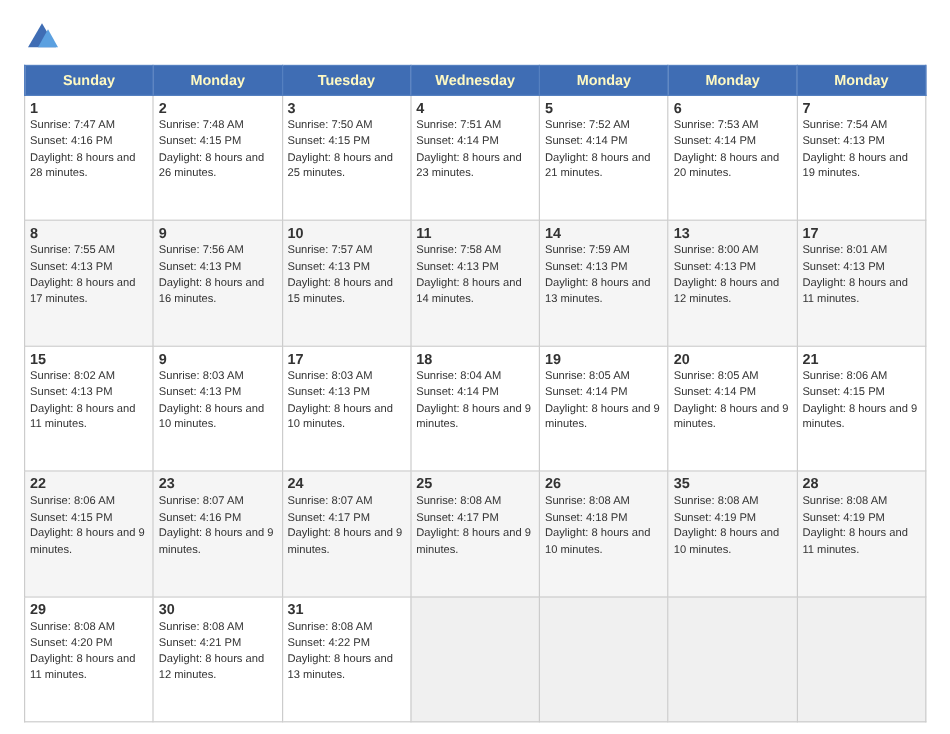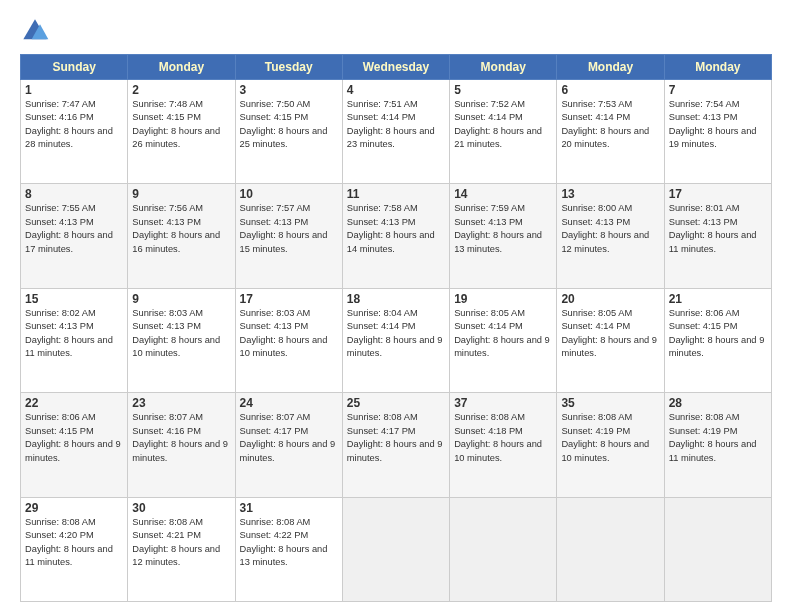--- a/index.html
+++ b/index.html
@@ -332,21 +332,21 @@
         </td>
           <td>
           <span class="day-num">25</span>
           <div class="day-info">
             Sunrise: 8:08 AM<br>
             Sunset: 4:17 PM<br>
             Daylight: 8 hours and 9 minutes.
           </div>
         </td>
           <td>
-          <span class="day-num">37</span>
+          <span class="day-num">26</span>
           <div class="day-info">
             Sunrise: 8:08 AM<br>
             Sunset: 4:18 PM<br>
             Daylight: 8 hours and 10 minutes.
           </div>
         </td>
           <td>
           <span class="day-num">35</span>
           <div class="day-info">
             Sunrise: 8:08 AM<br>

